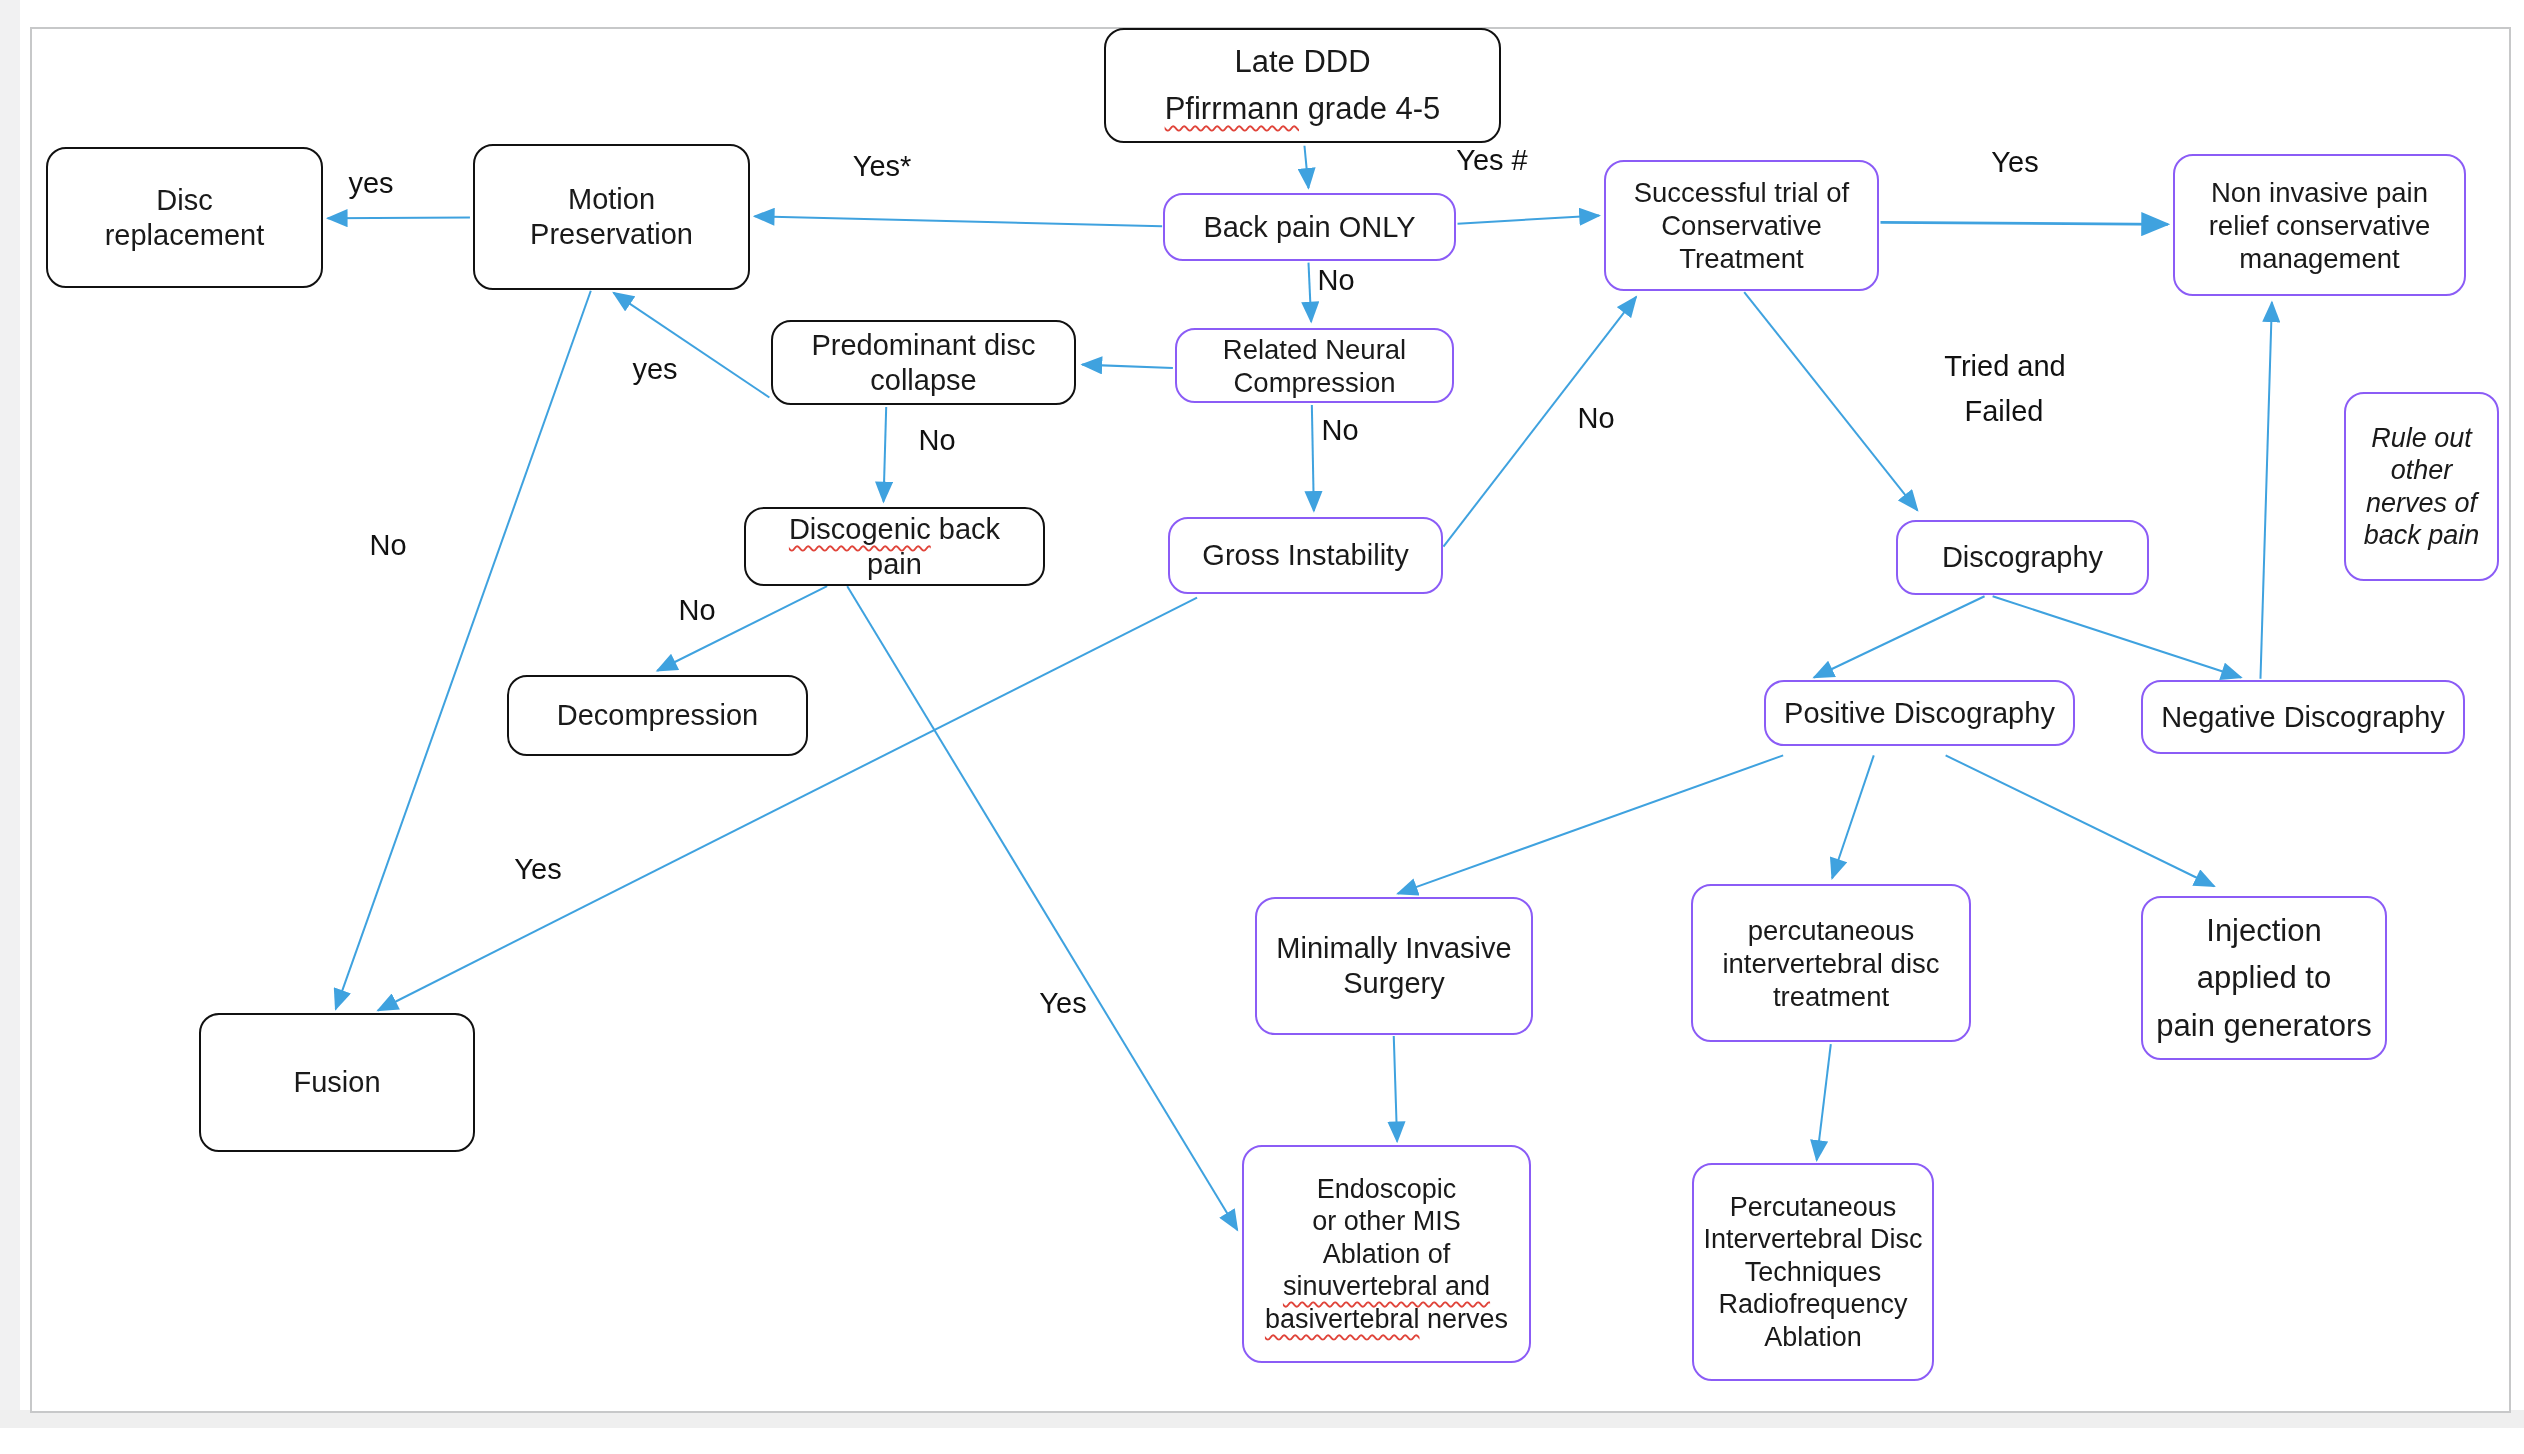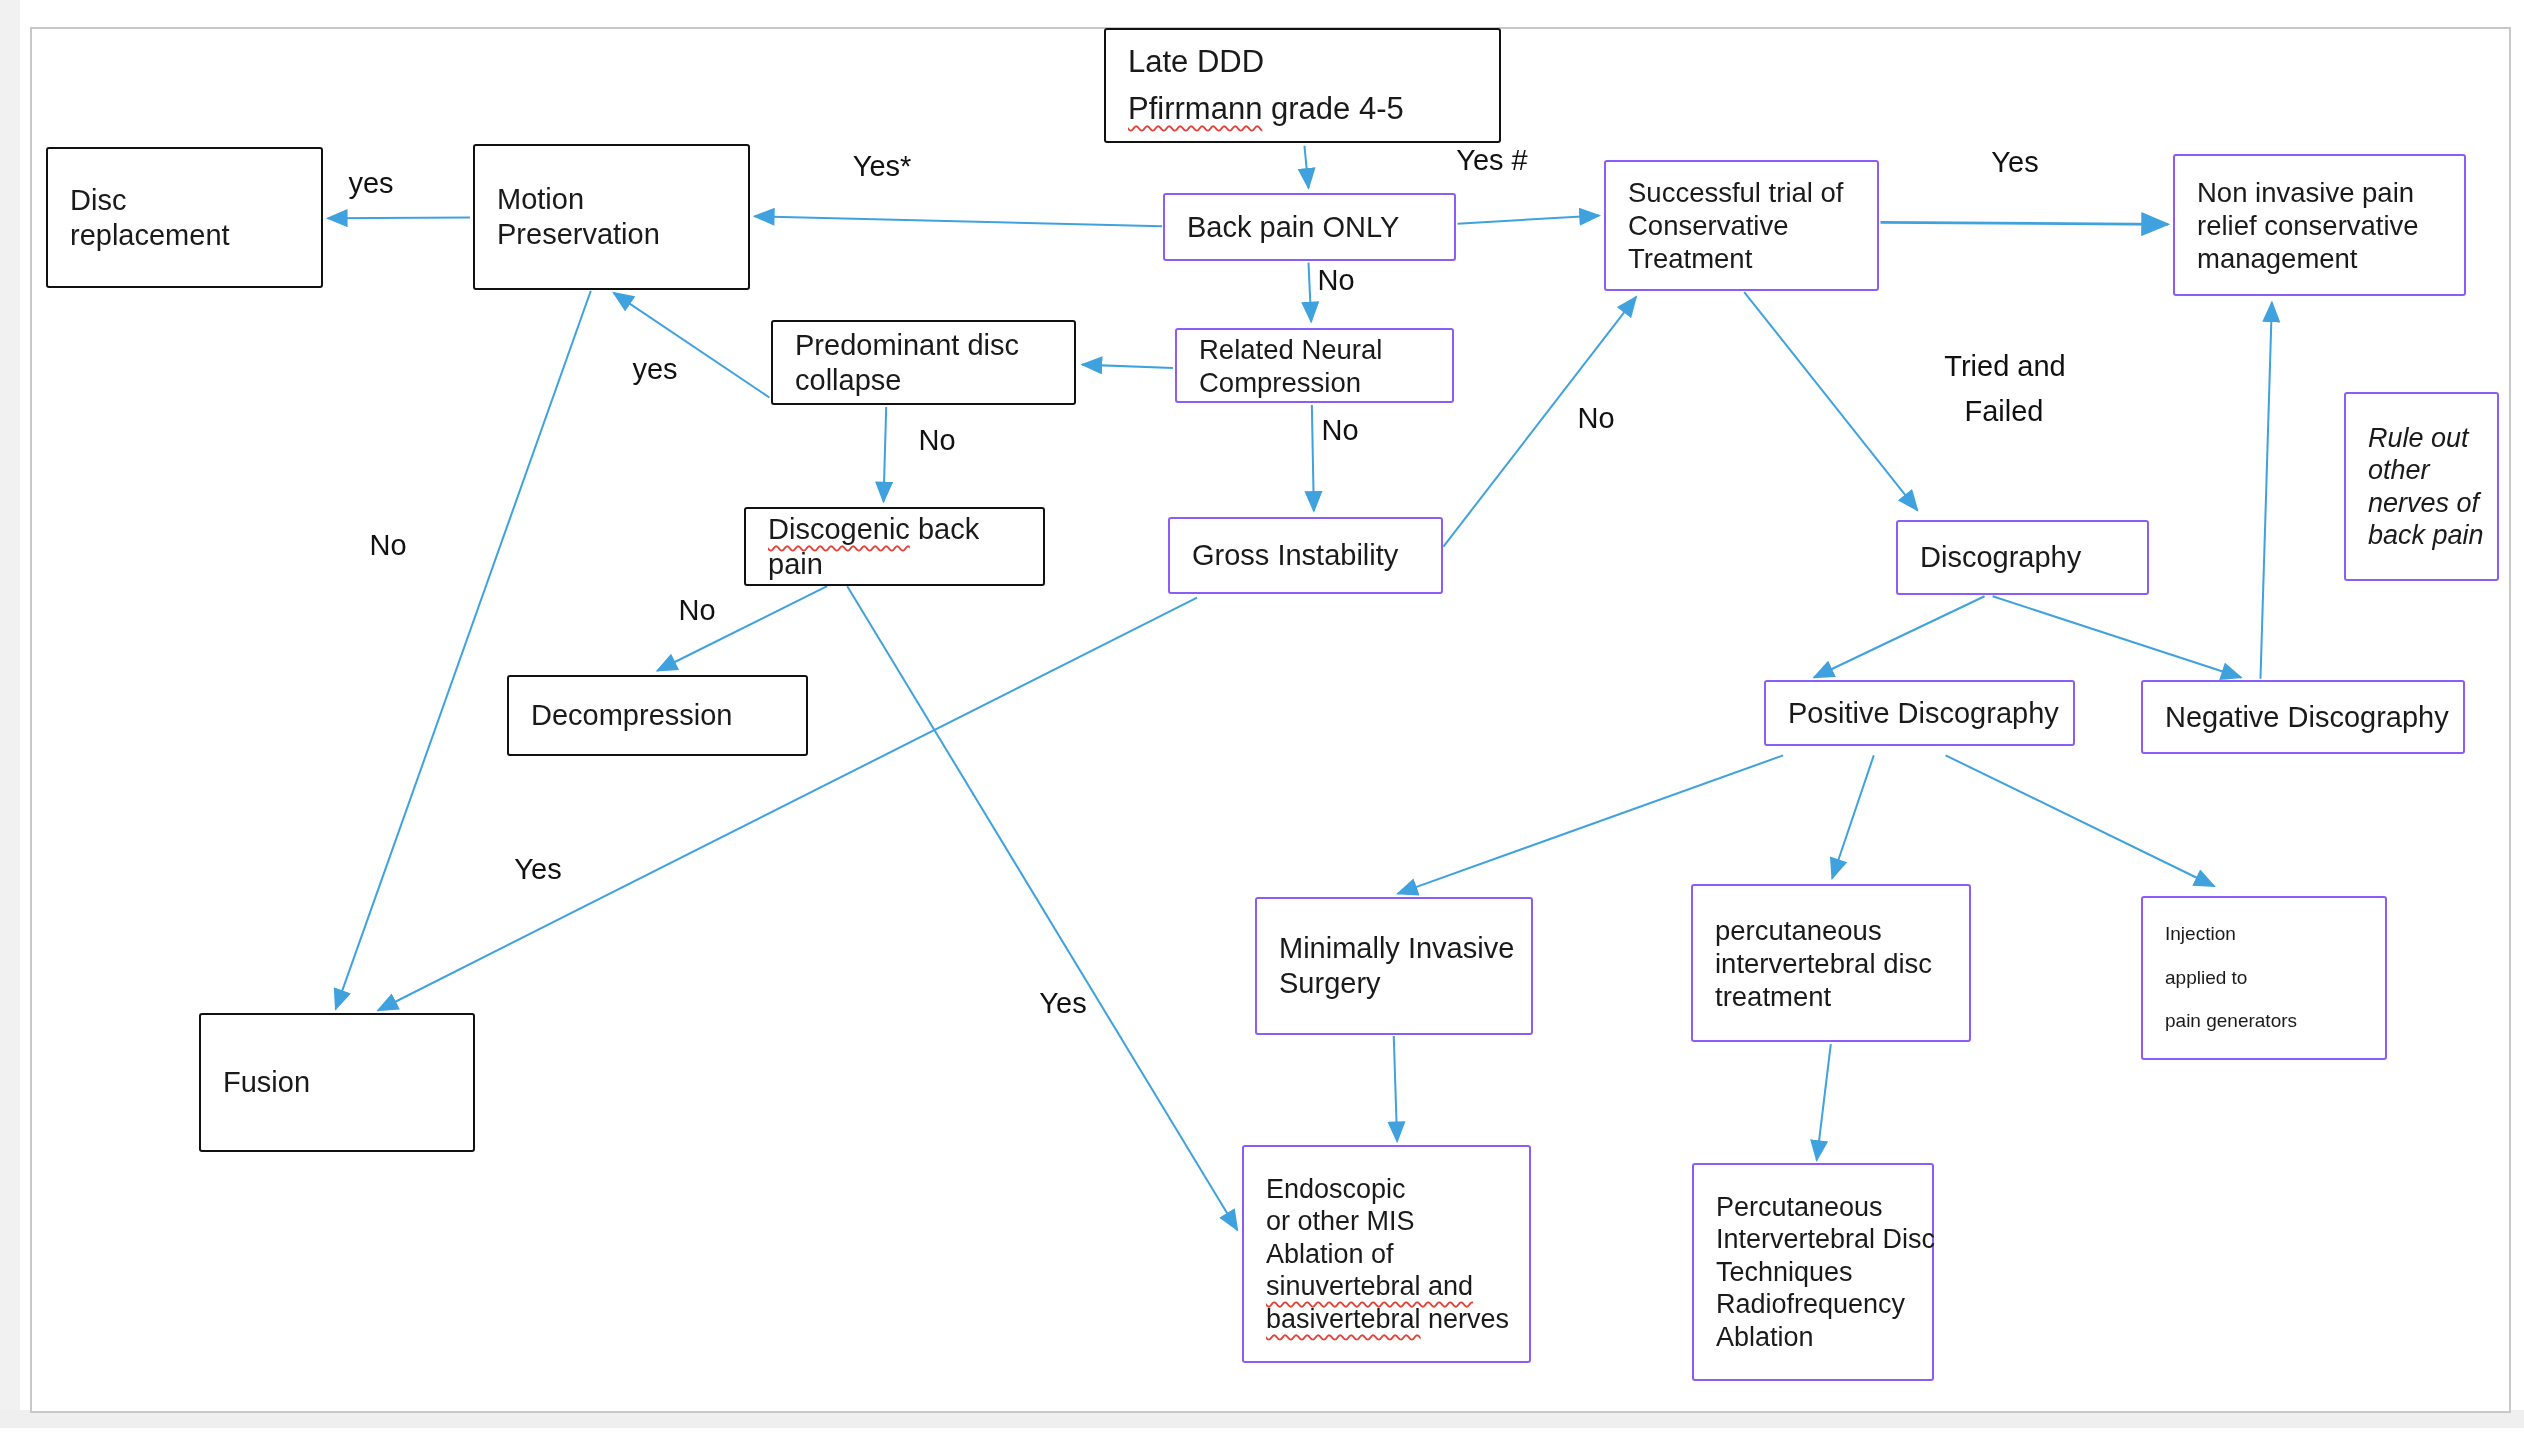--- a/index.html
+++ b/index.html
@@ -3,23 +3,23 @@
 <meta charset="utf-8">
 <style>
   html,body{margin:0;padding:0;background:#ffffff;}
   #stage{position:relative;width:2525px;height:1455px;background:#ffffff;overflow:hidden;
          font-family:"Liberation Sans","DejaVu Sans",sans-serif;color:#1a1a1a;}
   .left-strip{position:absolute;left:0;top:0;width:20px;height:1427px;background:#f1f1f2;}
   .bottom-band{position:absolute;left:0;top:1410px;width:2525px;height:17.5px;background:#efefef;}
   .slide-frame{position:absolute;left:30px;top:27px;width:2477px;height:1382px;
                border:2px solid #c7c8c9;background:#ffffff;}
   svg.edges{position:absolute;left:0;top:0;width:2525px;height:1455px;}
-  .node{position:absolute;display:flex;flex-direction:column;align-items:flex-start;justify-content:center;
-        background:#ffffff;border-radius:3px;text-align:center;font-size:29px;line-height:1.2;
-        box-sizing:border-box;padding:4px 22px;}
+  .node{position:absolute;display:flex;flex-direction:column;align-items:center;justify-content:center;
+        background:#ffffff;border-radius:20px;text-align:center;font-size:29px;line-height:1.2;
+        box-sizing:border-box;padding:4px 7px;}
   .node.black{border:2.7px solid #111111;}
   .node.gray{border:2px solid #8b5cf6;}
   .node p{margin:0;white-space:nowrap;}
   .node.spread{justify-content:space-evenly;}
   .para{margin:0;}
   .gap34{margin-top:23px;}
   .gap40{margin-top:27px;}
   .wavy{text-decoration-line:underline;text-decoration-style:wavy;text-decoration-color:#e0443a;
         text-decoration-thickness:2px;text-underline-offset:6px;}
   .edge-label{position:absolute;transform:translate(-50%,-50%);font-size:29px;white-space:nowrap;color:#111;}
@@ -148,21 +148,21 @@
     <p>Minimally Invasive</p>
     <p>Surgery</p>
   </div>
 
   <div class="node gray" style="left:1691px;top:884px;width:280px;height:158px;font-size:27.5px;">
     <p>percutaneous</p>
     <p>intervertebral disc</p>
     <p>treatment</p>
   </div>
 
-  <div class="node gray spread" style="left:2141px;top:896px;width:246px;height:164px;font-size:19px;">
+  <div class="node gray spread" style="left:2141px;top:896px;width:246px;height:164px;font-size:31px;">
     <p>Injection</p>
     <p>applied to</p>
     <p>pain generators</p>
   </div>
 
   <div class="node gray" style="left:1242px;top:1145px;width:289px;height:218px;font-size:27px;">
     <p class="para">Endoscopic</p>
     <p class="para gap34">or other MIS</p>
     <p class="para gap34">Ablation of</p>
     <p class="para"><span class="wavy">sinuvertebral and</span></p>

